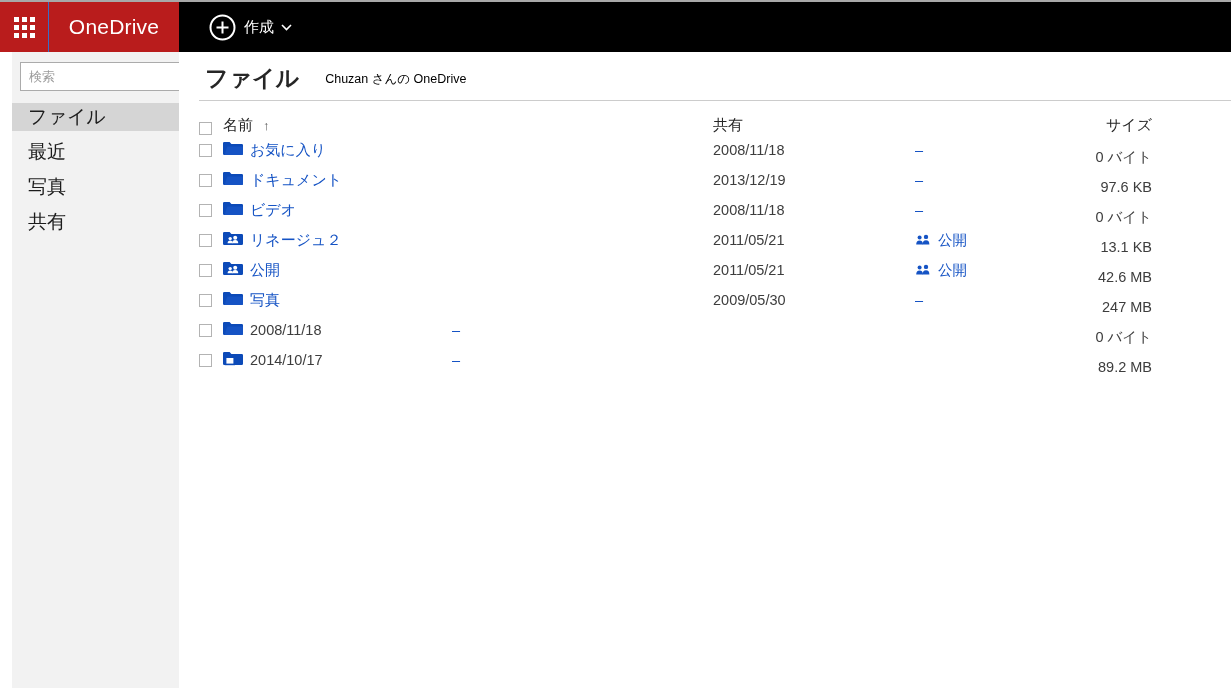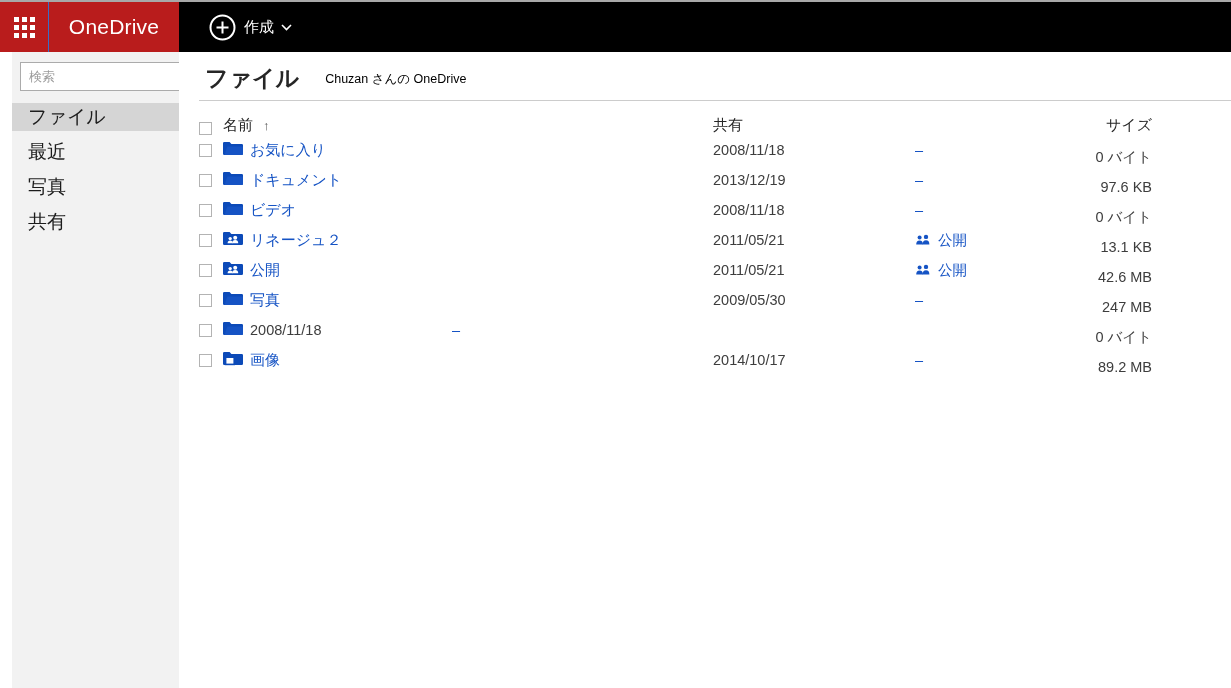--- a/index.html
+++ b/index.html
@@ -334,23 +334,20 @@
     </div>
     <div class="cell-icon">
 
       <span>
         <svg width="20" height="15" viewBox="0 0 20 15">
           <path d="M0 2.2 Q0 1 1.2 1 H6.6 L8.4 3 H18.8 Q20 3 20 4.2 V12.8 Q20 14 18.8 14 H1.2 Q0 14 0 12.8 Z" fill="#0c4ab8"></path>
           <rect x="2.6" y="6.2" width="8.6" height="7.2" fill="#fff" stroke="#0c4ab8" stroke-width="1.6"></rect>
         </svg>
       </span>
     </div>
-    <div class="cell-name">
-      <a class="name-link">画像</a>
-    </div>
     <div class="cell-date">2014/10/17</div>
     <div class="cell-shared">
       <span class="dash">–</span>
 
     </div>
     <div class="cell-size">89.2 MB</div>
   </div>
     </div>
 </main>
 

